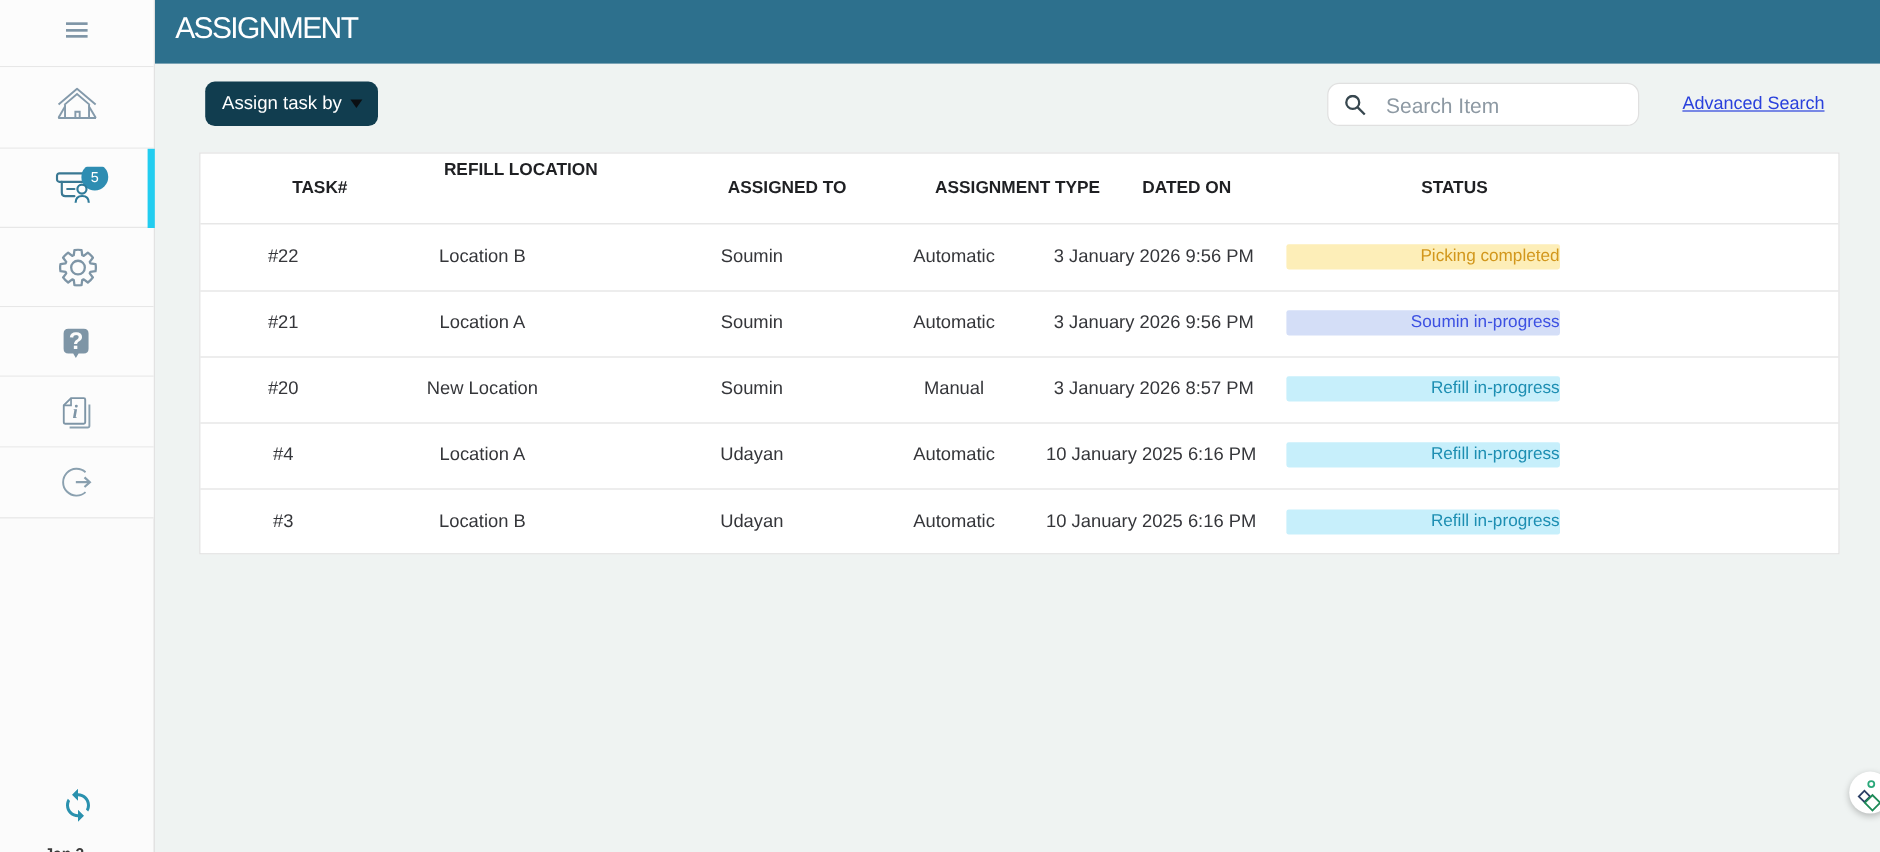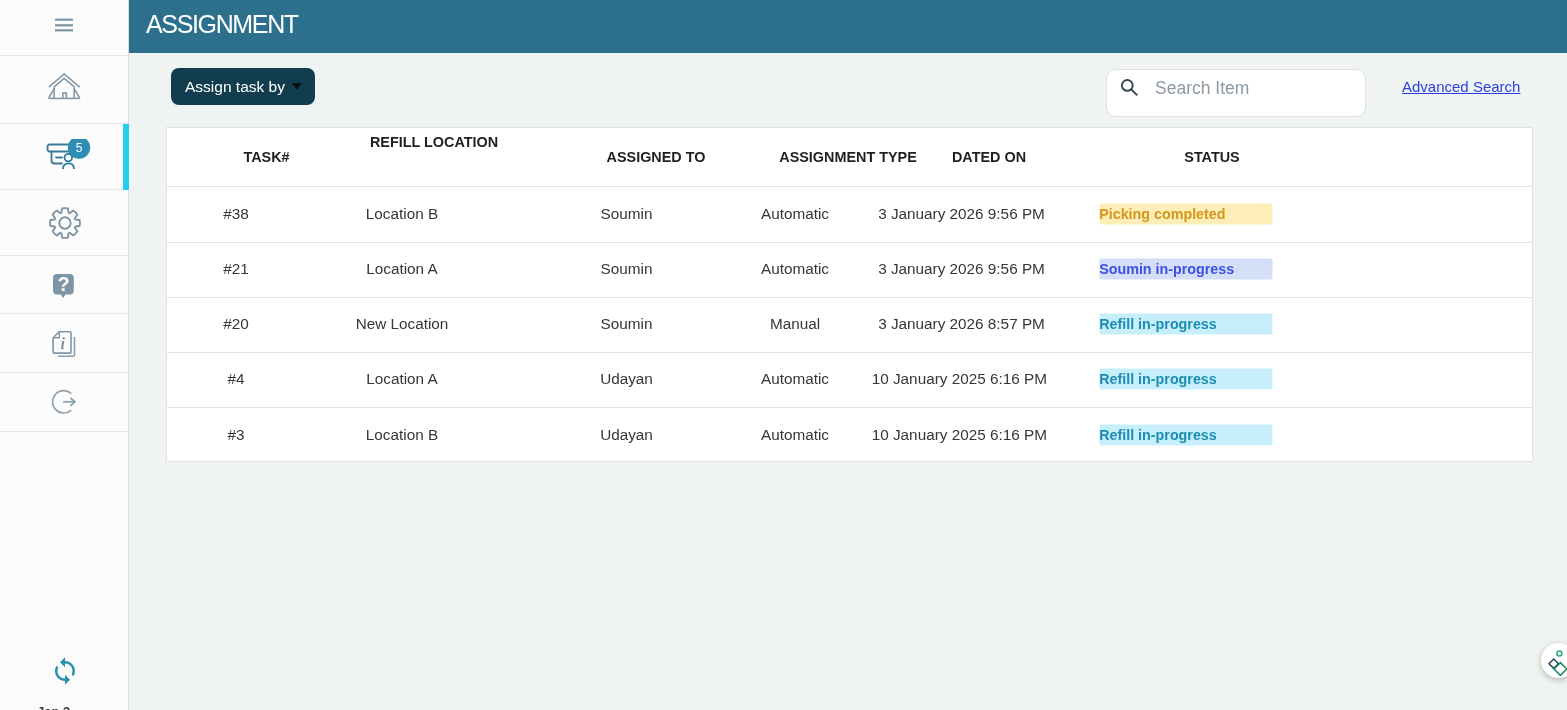--- a/index.html
+++ b/index.html
@@ -12,31 +12,31 @@
   #activebar { position:absolute; left:123px; top:124px; width:6px; height:66px; background:#22cdf0; }
 
   
   #topbar { position:absolute; left:129px; top:0; width:1438px; height:53px; background:#2d708d; }
   #topbar h1 { font-size:25px; font-weight:400; color:#fff; letter-spacing:-1.35px; position:absolute; left:17px; top:12.2px; line-height:25px; }
 
   
   #assignbtn { position:absolute; left:171px; top:68px; width:144px; height:37px; background:#113d4f; border-radius:8px; color:#fff; font-size:15.5px; line-height:37px; padding-left:14px; }
   #assignbtn .caret { position:absolute; right:13px; top:15px; width:0; height:0; border-left:5px solid transparent; border-right:5px solid transparent; border-top:7px solid #0b0f12; }
 
-  #searchbox { position:absolute; left:1106px; top:69px; width:260px; height:48px; background:#fff; border:1px solid #e0e0e0; border-radius:10px;padding-left:37px; }
+  #searchbox { position:absolute; left:1106px; top:69px; width:260px; height:36px; background:#fff; border:1px solid #e0e0e0; border-radius:10px;padding-left:37px; }
   #searchbox .ph { position:absolute; left:48px; top:8px; font-size:17.5px; color:#8d99a3; }
 
   #advsearch { position:absolute; left:1402px; top:79px; font-size:15px; line-height:15px; color:#2a41dc; text-decoration:underline; }
 
   
   #tbl { position:absolute; left:166px; top:127px; width:1367px; height:335px; background:#fff; border:1px solid #e1e1e1; }
   #tbl .hline { position:absolute; left:0; width:1365px; height:1px; background:#e1e1e1; }
   #tbl .th { position:absolute; transform:translate(-50%,-50%); font-size:14.4px; font-weight:700; color:#1f2023; white-space:nowrap;margin-left:28px; }
   #tbl .td { position:absolute; transform:translate(-50%,-50%); font-size:15.3px; color:#35363a; white-space:nowrap; }
-  .badge { position:absolute; transform:translate(-50%,-50%); width:173px; height:21px; line-height:21px; border-radius:2px; font-size:14.3px; font-weight:700; text-align:left; }
+  .badge { position:absolute; transform:translate(-50%,-50%); width:228px; height:21px; line-height:21px; border-radius:2px; font-size:14.3px; font-weight:400; text-align:right; }
   .b-yellow { background:#fdeeb8; color:#d2971c; }
   .b-purple { background:#d4def7; color:#3c50e2; }
   .b-cyan   { background:#c7effb; color:#1d8eb2; }
 
   
   #acc { position:absolute; left:1541px; top:643px; width:35px; height:35px; border-radius:50%; background:#fff; box-shadow:0 2px 6px rgba(0,0,0,0.25); }
 
   #jan { position:absolute; left:37px; top:703.5px; font-size:13px; font-weight:700; color:#3c3c3c; }
 </style>
 </head>
@@ -141,21 +141,21 @@
   <div class="hline" style="top:113.7px"></div>
   <div class="hline" style="top:169px"></div>
   <div class="hline" style="top:223.7px"></div>
   <div class="hline" style="top:279px"></div>
   <span class="th" style="left:71.5px;top:28.7px">TASK#</span>
   <span class="th" style="left:239.0px;top:14px">REFILL LOCATION</span>
   <span class="th" style="left:461.0px;top:28.7px">ASSIGNED TO</span>
   <span class="th" style="left:653.0px;top:28.7px">ASSIGNMENT TYPE</span>
   <span class="th" style="left:794.0px;top:28.7px">DATED ON</span>
   <span class="th" style="left:1017.0px;top:28.7px">STATUS</span>
-  <span class="td" style="left:69.0px;top:86.1px">#38</span>
+  <span class="td" style="left:69.0px;top:86.1px">#22</span>
   <span class="td" style="left:235.0px;top:86.1px">Location B</span>
   <span class="td" style="left:459.5px;top:86.1px">Soumin</span>
   <span class="td" style="left:628.0px;top:86.1px">Automatic</span>
   <span class="td" style="left:794.5px;top:86.1px">3 January 2026 9:56 PM</span>
   <span class="badge b-yellow" style="left:1018.7px;top:86.1px">Picking completed</span>
   <span class="td" style="left:69.0px;top:141.4px">#21</span>
   <span class="td" style="left:235.0px;top:141.4px">Location A</span>
   <span class="td" style="left:459.5px;top:141.4px">Soumin</span>
   <span class="td" style="left:628.0px;top:141.4px">Automatic</span>
   <span class="td" style="left:794.5px;top:141.4px">3 January 2026 9:56 PM</span>

